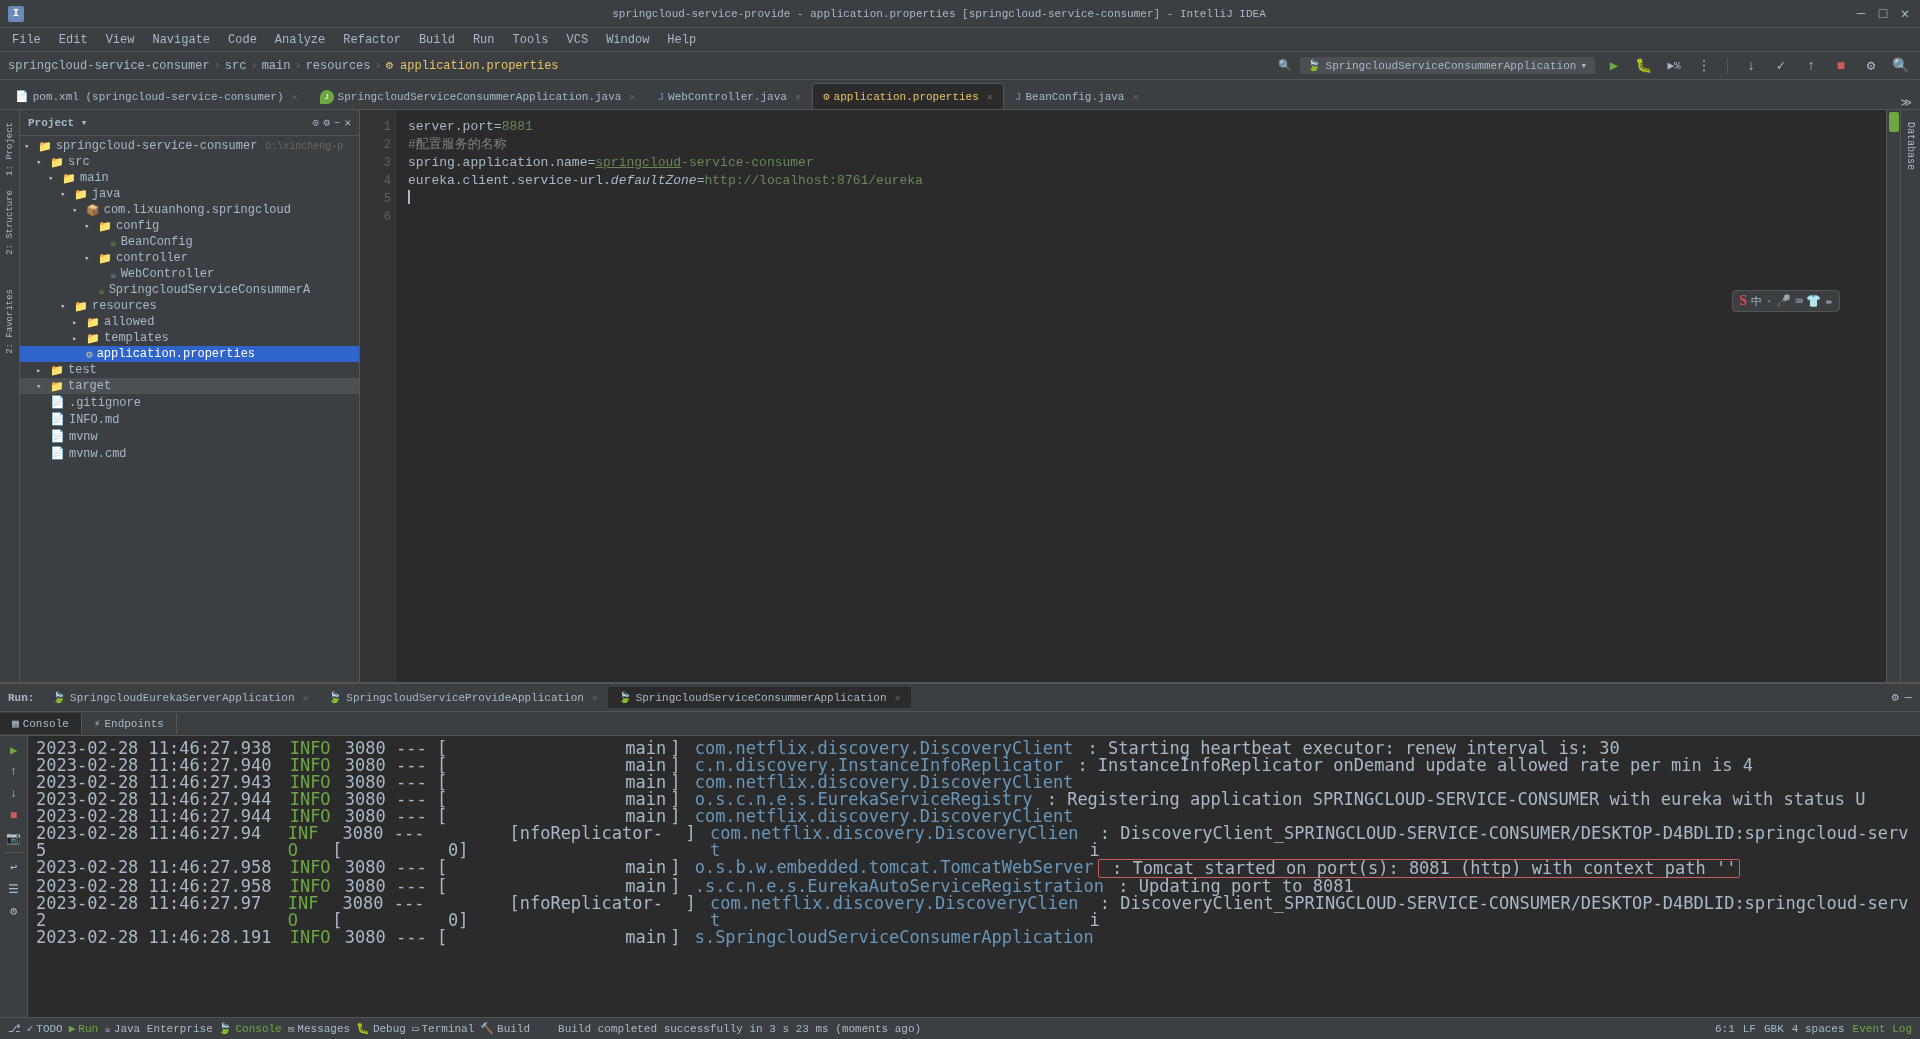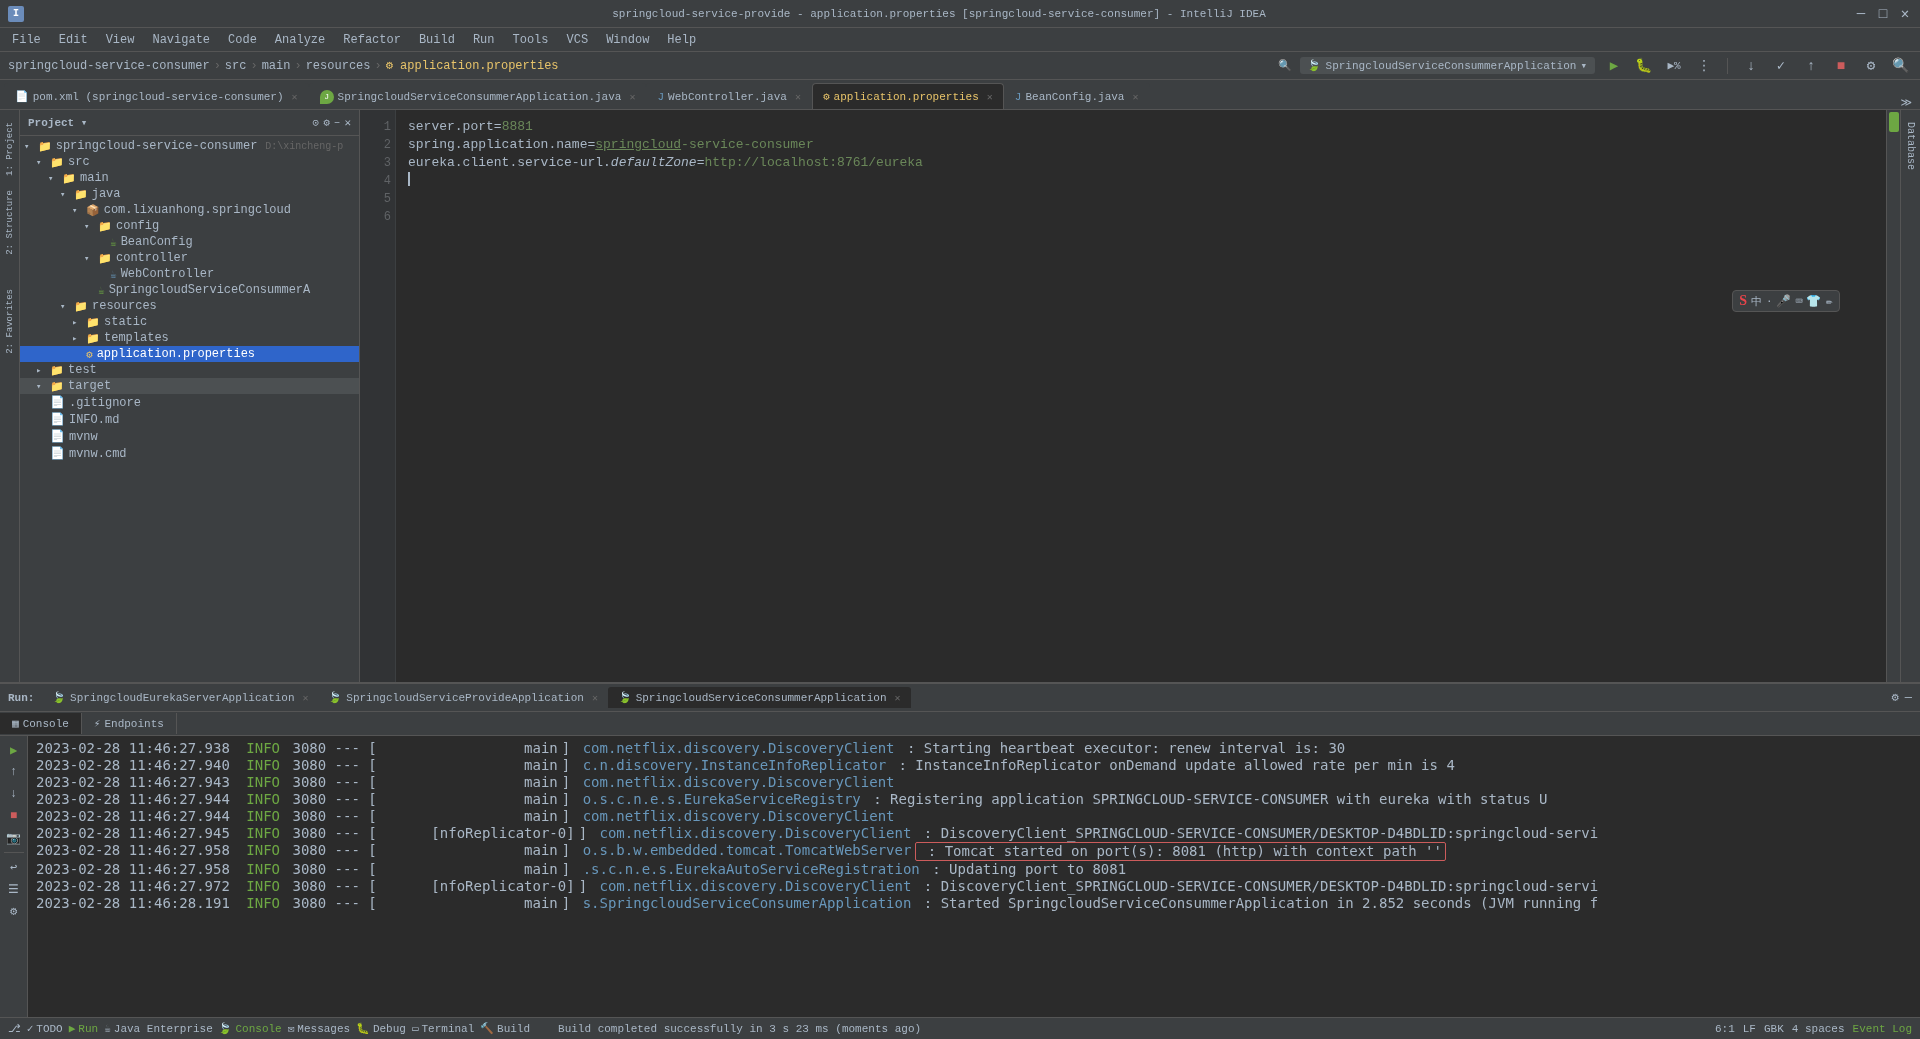--- a/index.html
+++ b/index.html
@@ -65,21 +65,21 @@
     .bottom-tab.active { background: #2b2b2b; color: #a9b7c6; }
     .run-tab { padding: 4px 10px; font-size: 11px; color: #a9b7c6; cursor: pointer; display: flex; align-items: center; gap: 4px; border-radius: 3px 3px 0 0; }
     .run-tab.active { background: #2b2b2b; }
     .run-tab-close { color: #666; font-size: 10px; margin-left: 4px; }
     
     
     .console-toolbar { width: 28px; background: #3c3f41; display: flex; flex-direction: column; align-items: center; padding: 4px 0; gap: 2px; border-right: 1px solid #555; }
     .console-btn { width: 20px; height: 20px; display: flex; align-items: center; justify-content: center; color: #a9b7c6; font-size: 12px; cursor: pointer; }
     .console-btn.red { color: #cc5c5c; }
     .console-btn.green { color: #6da743; }
-    .console-output { flex: 1; padding: 4px 8px; font-size: 14px; line-height: 17px; color: #a9b7c6; overflow-y: auto; font-family: 'Consolas', monospace; }
+    .console-output { flex: 1; padding: 4px 8px; font-size: 17px; line-height: 17px; color: #a9b7c6; overflow-y: auto; font-family: 'Consolas', monospace; }
     .log-line { display: flex; align-items: flex-start; gap: 4px; white-space: pre-wrap; word-break: break-all; min-height: 17px; }
     .log-date { color: #a9b7c6; }
     .log-info { color: #6da743; }
     .log-class { color: #6897bb; }
     
     
     .status-bar { height: 22px; background: #3c3f41; display: flex; align-items: center; padding: 0 8px; gap: 8px; border-top: 1px solid #555; font-size: 11px; }
     .status-right { margin-left: auto; display: flex; align-items: center; gap: 8px; }
     
     
@@ -283,21 +283,21 @@
 
       <div class="tree-item indent-3">
         <span class="tree-arrow">▾</span>
         <span class="folder-icon">📁</span>
         <span>resources</span>
       </div>
 
       <div class="tree-item indent-4">
         <span class="tree-arrow">▸</span>
         <span class="folder-icon">📁</span>
-        <span>static</span>
+        <span>allowed</span>
       </div>
 
       <div class="tree-item indent-4">
         <span class="tree-arrow">▸</span>
         <span class="folder-icon">📁</span>
         <span>templates</span>
       </div>
 
       <div class="tree-item indent-4 selected">
         <span class="tree-arrow" style="visibility:hidden;">▸</span>
@@ -356,20 +356,23 @@
       </div>
 
       <div class="code-area">
 
         <div class="code-line">
           <span style="color:#a9b7c6;">server.port</span>
             <span style="color:#a9b7c6;">=</span>
             <span style="color:#6a8759;">8881</span>
         </div>
 
+        <div class="code-line">
+          <span style="color:#808080;">#配置服务的名称</span>
+        </div>
 
         <div class="code-line">
           <span style="color:#a9b7c6;">spring.application.name</span>
             <span style="color:#a9b7c6;">=</span>
             <span style="text-decoration:underline; color:#6a8759;">springcloud</span>
             <span style="color:#6a8759;">-service-consumer</span>
         </div>
 
 
         <div class="code-line">
@@ -556,21 +559,20 @@
       </div>
 
       <div class="log-line">
         <span class="log-date">2023-02-28 11:46:28.191</span>
         <span style="color:#a9b7c6;"> </span>
         <span class="log-info">INFO</span>
         <span style="color:#a9b7c6;"> 3080 --- [</span>
         <span style="color:#a9b7c6;">                 main</span>
         <span style="color:#a9b7c6;">] </span>
         <span class="log-class">s.SpringcloudServiceConsumerApplication</span>
-        <span style="color:#a9b7c6;"> : Started SpringcloudServiceConsummerApplication in 2.852 seconds (JVM running f</span>
       </div>
 
     </div>
   </div>
 </div>
 
 <div class="status-bar">
   <div style="display:flex; align-items:center; gap:6px;">
     <span style="color:#a9b7c6; font-size:11px;">⎇</span>
     <span style="display:flex;align-items:center;gap:3px;">

